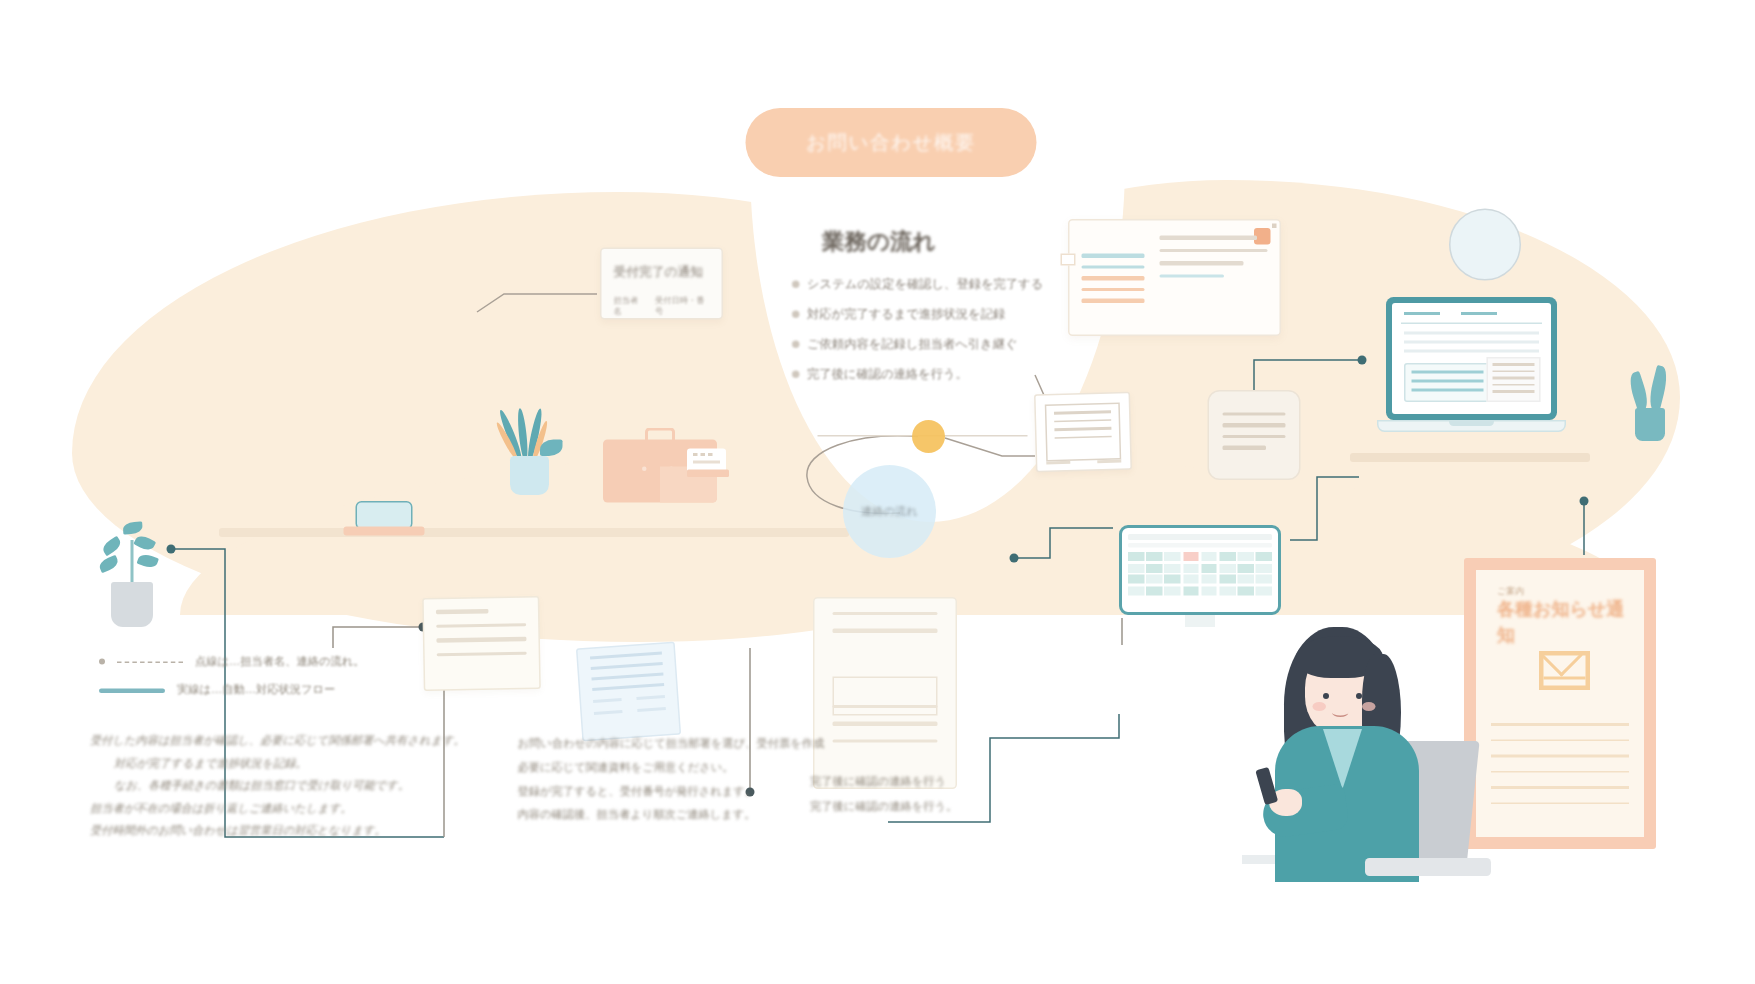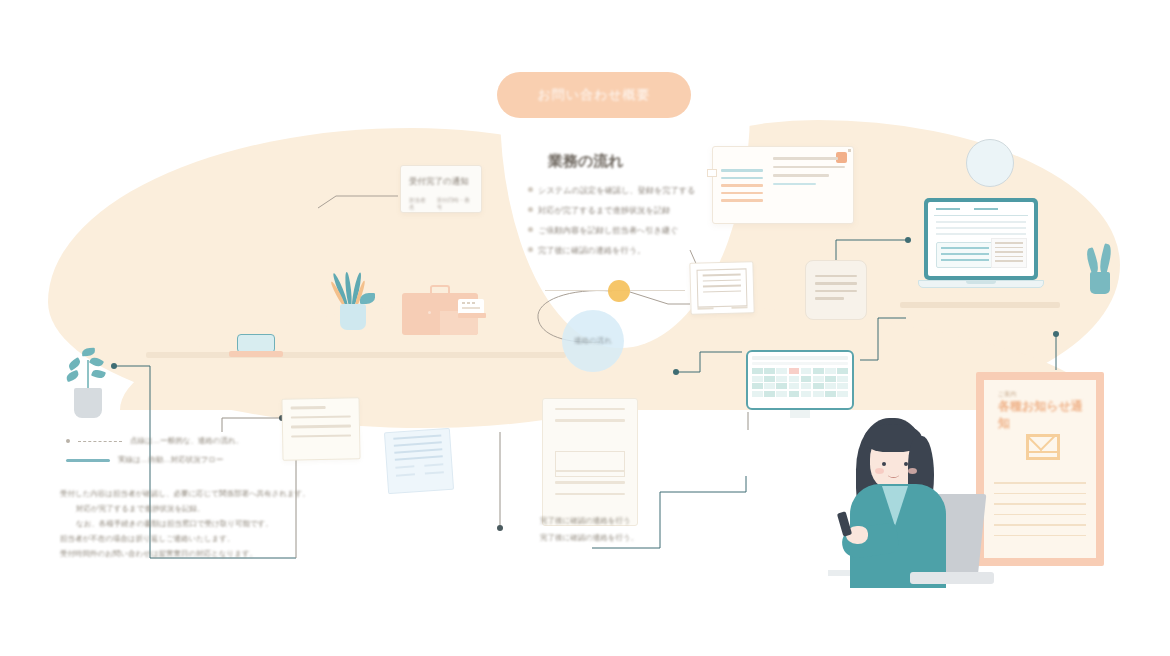--- a/index.html
+++ b/index.html
@@ -399,21 +399,21 @@
   .conn { position:absolute; inset:0; pointer-events:none; }
 
   
   .legend { position:absolute; left:66px; top:436px; width:300px; }
   .legend .lrow { display:flex; align-items:center; gap:8px; margin-bottom:9px; }
   .legend .sample-dash { width:44px; height:1px; border-top:1.2px dashed #b9b2a8; }
   .legend .sample-dot { width:4px; height:4px; border-radius:50%; background:#b9b2a8; }
   .legend .sample-solid { width:44px; height:3px; background:#7fb7c0; border-radius:2px; }
   .legend .ltxt { font-size:7.5px; color:#8d8579; filter:blur(0.85px); white-space:nowrap; }
 
-  .para { position:absolute; left:60px; top:486px; width:290px; }
+  .para { position:absolute; left:60px; top:486px; width:290px;font-style:italic; }
   .para .p { font-size:7.5px; line-height:2.0; color:#8d8579; filter:blur(0.9px); white-space:nowrap; }
   .para .p.ind { padding-left:16px; }
 
   .para2 { position:absolute; left:345px; top:488px; width:230px; }
   .para2 .p { font-size:7.5px; line-height:2.1; color:#8d8579; filter:blur(0.9px); white-space:nowrap; }
 
   .para3 { position:absolute; left:540px; top:512px; width:180px; }
   .para3 .p { font-size:7.5px; line-height:2.3; color:#8d8579; filter:blur(0.9px); white-space:nowrap; }
 </style>
 </head>
@@ -728,35 +728,41 @@
     <div class="bx"></div>
     <i style="margin-top:48px"></i>
       <i></i>
       <i></i>
   </div>
 
   <div class="legend">
     <div class="lrow">
       <span class="sample-dot"></span>
       <span class="sample-dash"></span>
-      <span class="ltxt">点線は…一般的な、連絡の流れ。</span>
+      <span class="ltxt">点線は…担当者名、連絡の流れ。</span>
     </div>
     <div class="lrow">
       <span class="sample-solid"></span>
       <span class="ltxt">実線は…自動…対応状況フロー</span>
     </div>
   </div>
 
   <div class="para">
     <div class="p">受付した内容は担当者が確認し、必要に応じて関係部署へ共有されます。</div>
     <div class="p ind">対応が完了するまで進捗状況を記録。</div>
     <div class="p ind">なお、各種手続きの書類は担当窓口で受け取り可能です。</div>
     <div class="p">担当者が不在の場合は折り返しご連絡いたします。</div>
     <div class="p">受付時間外のお問い合わせは翌営業日の対応となります。</div>
   </div>
 
+  <div class="para2">
+    <div class="p">お問い合わせの内容に応じて担当部署を選び、受付票を作成</div>
+    <div class="p">必要に応じて関連資料をご用意ください。</div>
+    <div class="p">登録が完了すると、受付番号が発行されます。</div>
+    <div class="p">内容の確認後、担当者より順次ご連絡します。</div>
+  </div>
 
   <div class="para3">
     <div class="p">完了後に確認の連絡を行う</div>
     <div class="p">完了後に確認の連絡を行う。</div>
   </div>
 
 </div>
 
 </body></html>

